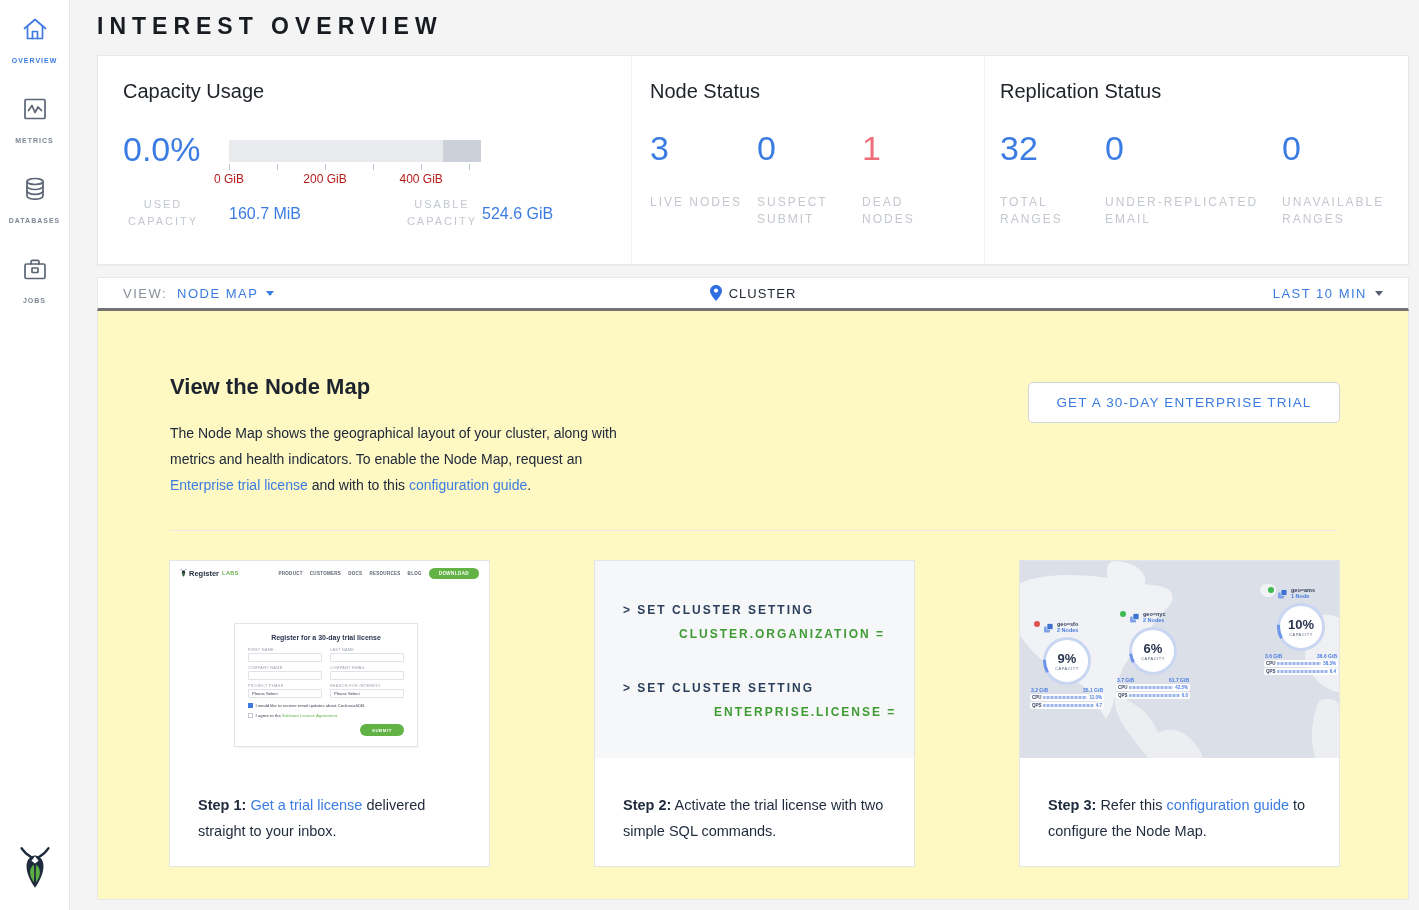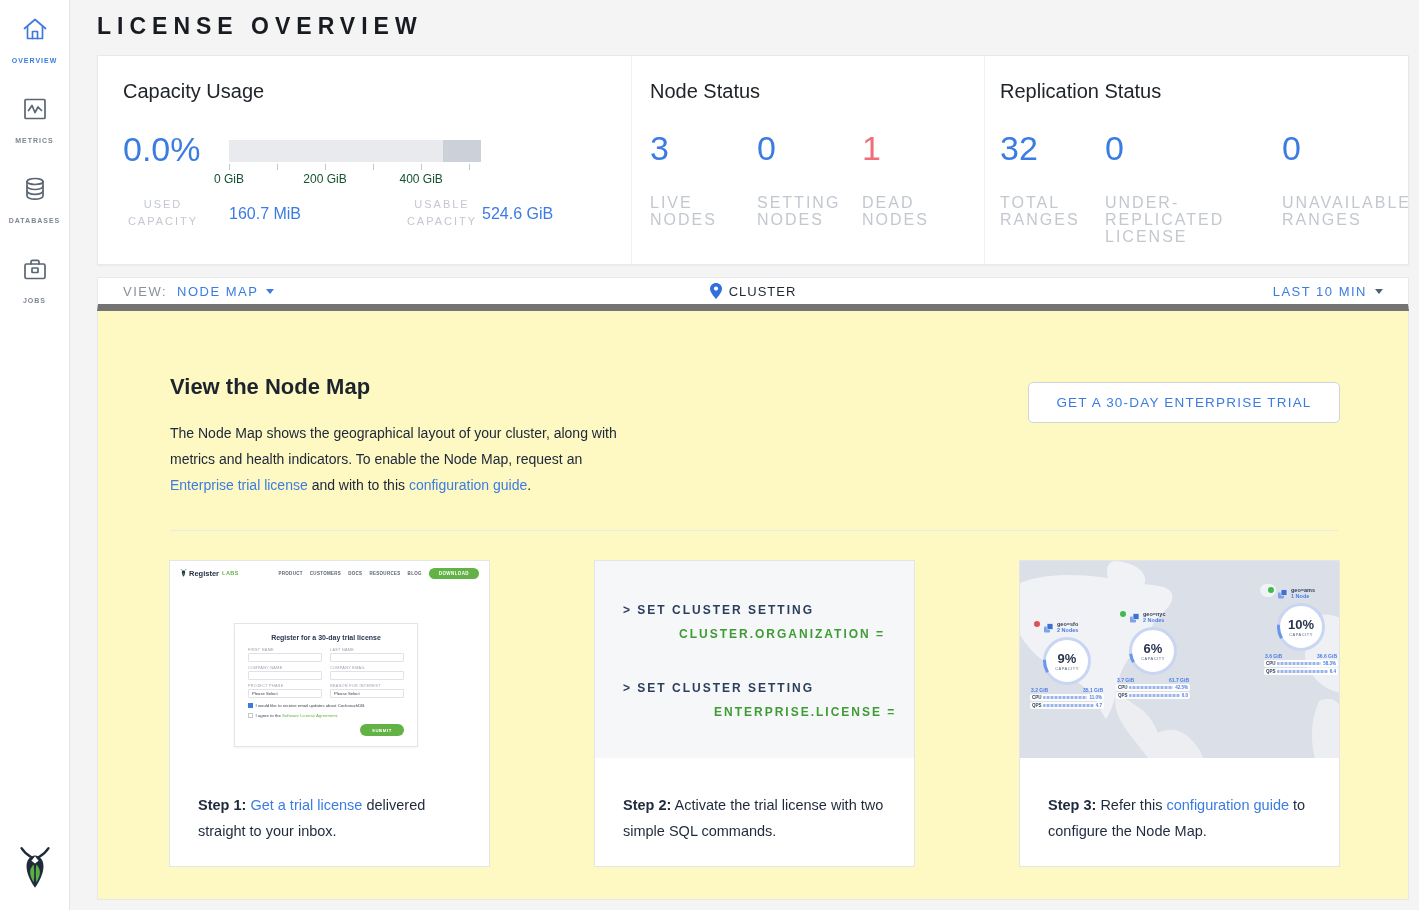--- a/index.html
+++ b/index.html
@@ -37,41 +37,41 @@
   .sec-cap .sum-title{ left:25px; } .sec-nodes .sum-title{ left:18px; } .sec-repl .sum-title{ left:15px; }
 
   .cap-pct { position:absolute; left:25px; top:74px; font-size:34px; color:var(--blue); }
   .cap-chart { position:absolute; left:131px; top:84px; width:252px; }
   .cap-bar { position:relative; height:22px; background:#e8eaee; }
   .cap-bar-dark { position:absolute; left:84.8%; width:15.2%; top:0; height:22px; background:#ccd0d9; }
   .tickrow { position:relative; height:8px; margin-top:2px; }
   .tick { position:absolute; top:0; width:1px; height:6px; background:#c2c6ce; }
   .t0{left:0}.t1{left:19.06%}.t2{left:38.12%}.t3{left:57.19%}.t4{left:76.25%}.t5{left:95.31%}
   .ticklabels { position:relative; height:14px; }
-  .tick-label { position:absolute; top:0; transform:translateX(-50%); font-size:12px; color:#14532d; white-space:nowrap; }
+  .tick-label { position:absolute; top:0; transform:translateX(-50%); font-size:12px; color:#b91c1c; white-space:nowrap; }
   .l0{left:0}.l1{left:38.12%}.l2{left:76.25%}
 
   .cap-sub { position:absolute; top:140px; font-size:11px; letter-spacing:2px; color:var(--labelgray); line-height:17px; }
   .used-label { left:25px; width:80px; }
   .usable-label { left:299px; width:90px; }
   .cap-val { position:absolute; top:149px; font-size:16px; color:var(--blue); }
   .used-val { left:131px; }
   .usable-val { left:384px; }
 
   .metric { position:absolute; top:72px; }
   .metric .mnum { font-size:34px; line-height:40px; color:var(--blue); }
   .metric.red .mnum { color:var(--red); }
-  .metric .mlab { margin-top:26px; font-size:16px; letter-spacing:2px; color:var(--labelgray); line-height:17px; width:95px; }
+  .metric .mlab { margin-top:26px; font-size:12px; letter-spacing:2px; color:var(--labelgray); line-height:17px; width:95px; }
   .m-live{left:18px;} .m-suspect{left:125px;} .m-dead{left:230px;}
   .m-total{left:15px;} .m-under{left:120px;} .m-unavail{left:297px;}
   .m-under .mlab { width:165px; }
   .m-unavail .mlab { width:110px; }
 
   
-  .view-bar { position:absolute; left:97px; top:277px; width:1312px; height:34px; background:#fff; border:1px solid var(--border); border-bottom:7px solid #737373; display:flex; align-items:center; padding:0 25px; z-index:2; }
+  .view-bar { position:absolute; left:97px; top:277px; width:1312px; height:34px; background:#fff; border:1px solid var(--border); border-bottom:3px solid #737373; display:flex; align-items:center; padding:0 25px; z-index:2; }
   .vb-left,.vb-right { flex:1; display:flex; align-items:center; }
   .vb-right { justify-content:flex-end; }
   .vb-center { display:flex; align-items:center; gap:7px; }
   .vb-label { font-size:13px; letter-spacing:1.5px; color:#8a909b; margin-right:10px; }
   .vb-value { font-size:13px; letter-spacing:1.5px; color:var(--blue); cursor:pointer; }
   .vb-loc { font-size:13px; letter-spacing:1px; color:#1f2732; }
   .vb-time { font-size:13px; letter-spacing:1.5px; color:var(--blue); cursor:pointer; }
   .caret { width:0; height:0; border-left:4px solid transparent; border-right:4px solid transparent; border-top:5px solid var(--blue); display:inline-block; margin-left:8px; }
   .caret.dark { border-top-color:#55606e; }
 
@@ -180,21 +180,21 @@
       <svg width="36" height="48" viewBox="0 0 40 52">
         <path d="M5 4 C10 12 15 13 19 16 M35 4 C30 12 25 13 21 16" stroke="#1f2a3c" stroke-width="2.6" fill="none" stroke-linecap="round"></path>
         <path d="M20 12 C31 13 34 28 20 48 C6 28 9 13 20 12 Z" fill="#1f2a3c"></path>
         <path d="M20 13 L24 18 L20 21 L16 18 Z" fill="#fff"></path>
         <path d="M18.6 22 C13 27 13.5 34 18.6 42 C19.3 36 19.3 28 18.6 22 Z" fill="#5aae43"></path>
         <path d="M21.4 22 C27 27 26.5 34 21.4 42 C20.7 36 20.7 28 21.4 22 Z" fill="#5aae43"></path>
       </svg>
     </div>
   </aside>
 
-  <h1 class="page-title">LICENSE OVERVIEW</h1>
+  <h1 class="page-title">INTEREST OVERVIEW</h1>
 
   <section class="summary">
 
     <div class="sum-sec sec-cap">
       <h2 class="sum-title">Capacity Usage</h2>
       <div class="cap-pct">0.0%</div>
       <div class="cap-chart">
         <div class="cap-bar">
             <div class="cap-bar-dark"></div>
           </div>
@@ -219,37 +219,37 @@
     </div>
 
     <div class="sum-sec sec-nodes">
       <h2 class="sum-title">Node Status</h2>
       <div class="metric m-live">
         <div class="mnum">3</div>
         <div class="mlab">LIVE NODES</div>
       </div>
       <div class="metric m-suspect">
         <div class="mnum">0</div>
-        <div class="mlab">SETTING NODES</div>
+        <div class="mlab">SUSPECT SUBMIT</div>
       </div>
       <div class="metric red m-dead">
         <div class="mnum">1</div>
         <div class="mlab">DEAD NODES</div>
       </div>
     </div>
 
     <div class="sum-sec sec-repl">
       <h2 class="sum-title">Replication Status</h2>
       <div class="metric m-total">
         <div class="mnum">32</div>
         <div class="mlab">TOTAL RANGES</div>
       </div>
       <div class="metric m-under">
         <div class="mnum">0</div>
-        <div class="mlab">UNDER-REPLICATED LICENSE</div>
+        <div class="mlab">UNDER-REPLICATED EMAIL</div>
       </div>
       <div class="metric m-unavail">
         <div class="mnum">0</div>
         <div class="mlab">UNAVAILABLE RANGES</div>
       </div>
     </div>
   </section>
 
   <div class="view-bar">
     <div class="vb-left">

